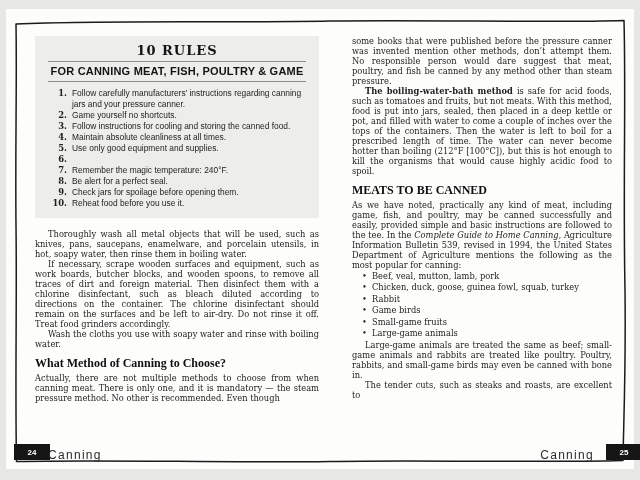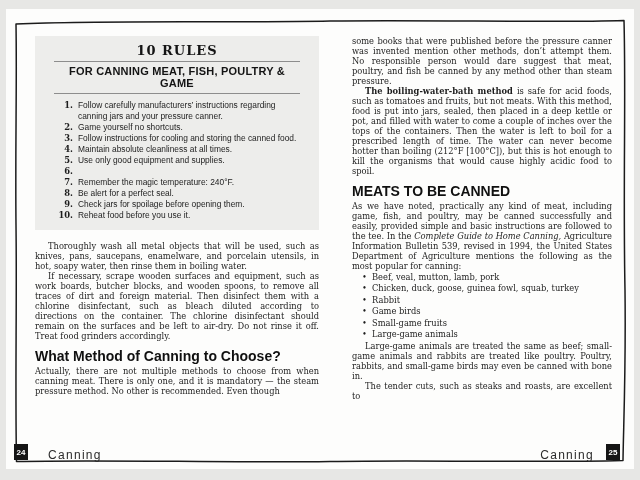--- a/index.html
+++ b/index.html
@@ -7,33 +7,33 @@
   .canvas{position:relative;width:640px;height:480px;overflow:hidden;}
   .paper{position:absolute;left:6px;top:9px;right:6px;bottom:11px;background:#fdfdfc;}
   .frame{position:absolute;left:0;top:0;}
   .col{position:absolute;top:36px;}
   .col-left{left:35px;width:284px;}
   .col-right{left:352px;width:260px;}
   .para{margin:0;text-align:justify;font-family:"DejaVu Serif",serif;font-size:8.3px;line-height:10px;color:#1d1d1d;}
   .para.indent{text-indent:13px;}
   .seg-bold{font-weight:bold;}
   .seg-italic{font-style:italic;}
-  .rules-box{background:#ededeb;padding:7px 16px 9px;margin-bottom:11px;}
+  .rules-box{background:#ededeb;padding:7px 10px 9px;margin-bottom:11px;}
   .rules-title{font-family:"DejaVu Serif",serif;font-weight:bold;font-size:13px;letter-spacing:1px;text-align:center;color:#141414;padding-bottom:3px;}
   .rule-hr{border:none;border-top:1px solid #8d8d8d;margin:0 3px;height:0;}
   .rules-subtitle{font-family:"Liberation Sans",sans-serif;font-weight:bold;font-size:11px;text-align:center;color:#141414;padding:3px 0 4px;letter-spacing:0.2px;}
   .rules-list{margin-top:6px;}
   .rule-item{display:flex;font-family:"Liberation Sans",sans-serif;font-size:8.4px;line-height:11px;color:#1d1d1d;}
   .rule-num{flex:none;width:22px;text-align:right;padding-right:5px;font-family:"DejaVu Serif",serif;font-weight:bold;}
   .rule-text{flex:1;}
-  .subhead{font-family:Liberation Sans, sans-serif;font-weight:bold;font-size:14px;color:#101010;margin:7px 0 2px;}
+  .subhead{font-family:Liberation Serif, serif;font-weight:bold;font-size:12px;color:#101010;margin:7px 0 2px;}
   .bullets{padding-left:10px;margin:1px 0;}
   .bullet-item{display:flex;font-family:"DejaVu Serif",serif;font-size:8.3px;line-height:11.4px;color:#1d1d1d;}
   .bullet-dot{flex:none;width:10px;}
-  .folio{position:absolute;width:14px;height:16px;background:#151515;color:#ffffff;font-family:"Liberation Sans",sans-serif;font-weight:bold;font-size:8px;display:flex;align-items:center;justify-content:center;top:444px;}
+  .folio{position:absolute;width:36px;height:16px;background:#151515;color:#ffffff;font-family:"Liberation Sans",sans-serif;font-weight:bold;font-size:8px;display:flex;align-items:center;justify-content:center;top:444px;}
   .folio-left{left:14px;}
   .folio-right{left:606px;}
   .runfoot{position:absolute;top:448px;font-family:"Liberation Sans",sans-serif;font-size:12px;letter-spacing:1.3px;color:#2b2b2b;}
   .runfoot-left{left:48px;}
   .runfoot-right{right:46px;}
 </style>
 </head>
 <body>
 
 <div class="canvas">
@@ -90,20 +90,21 @@
           </div>
           <div class="rule-item">
             <span class="rule-num">10.</span>
             <span class="rule-text">Reheat food before you use it.</span>
           </div>
         </div>
     </div>
     <div class="body-text">
         <p class="para indent"><span>Thoroughly wash all metal objects that will be used, such as knives, pans, saucepans, enamelware, and porcelain utensils, in hot, soapy water, then rinse them in boiling water.</span></p>
         <p class="para indent"><span>If necessary, scrape wooden surfaces and equipment, such as work boards, butcher blocks, and wooden spoons, to remove all traces of dirt and foreign material. Then disinfect them with a chlorine disinfectant, such as bleach diluted according to directions on the container. The chlorine disinfectant should remain on the surfaces and be left to air-dry. Do not rinse it off. Treat food grinders accordingly.</span></p>
+        <p class="para indent"><span>Wash the cloths you use with soapy water and rinse with boiling water.</span></p>
       </div>
     <h3 class="subhead">What Method of Canning to Choose?</h3>
     <div class="body-text">
         <p class="para"><span>Actually, there are not multiple methods to choose from when canning meat. There is only one, and it is mandatory — the steam pressure method. No other is recommended. Even though</span></p>
       </div>
   </div>
 
   <div class="col col-right">
     <div class="body-text">
         <p class="para"><span>some books that were published before the pressure canner was invented mention other methods, don’t attempt them. No responsible person would dare suggest that meat, poultry, and fish be canned by any method other than steam pressure.</span></p>

